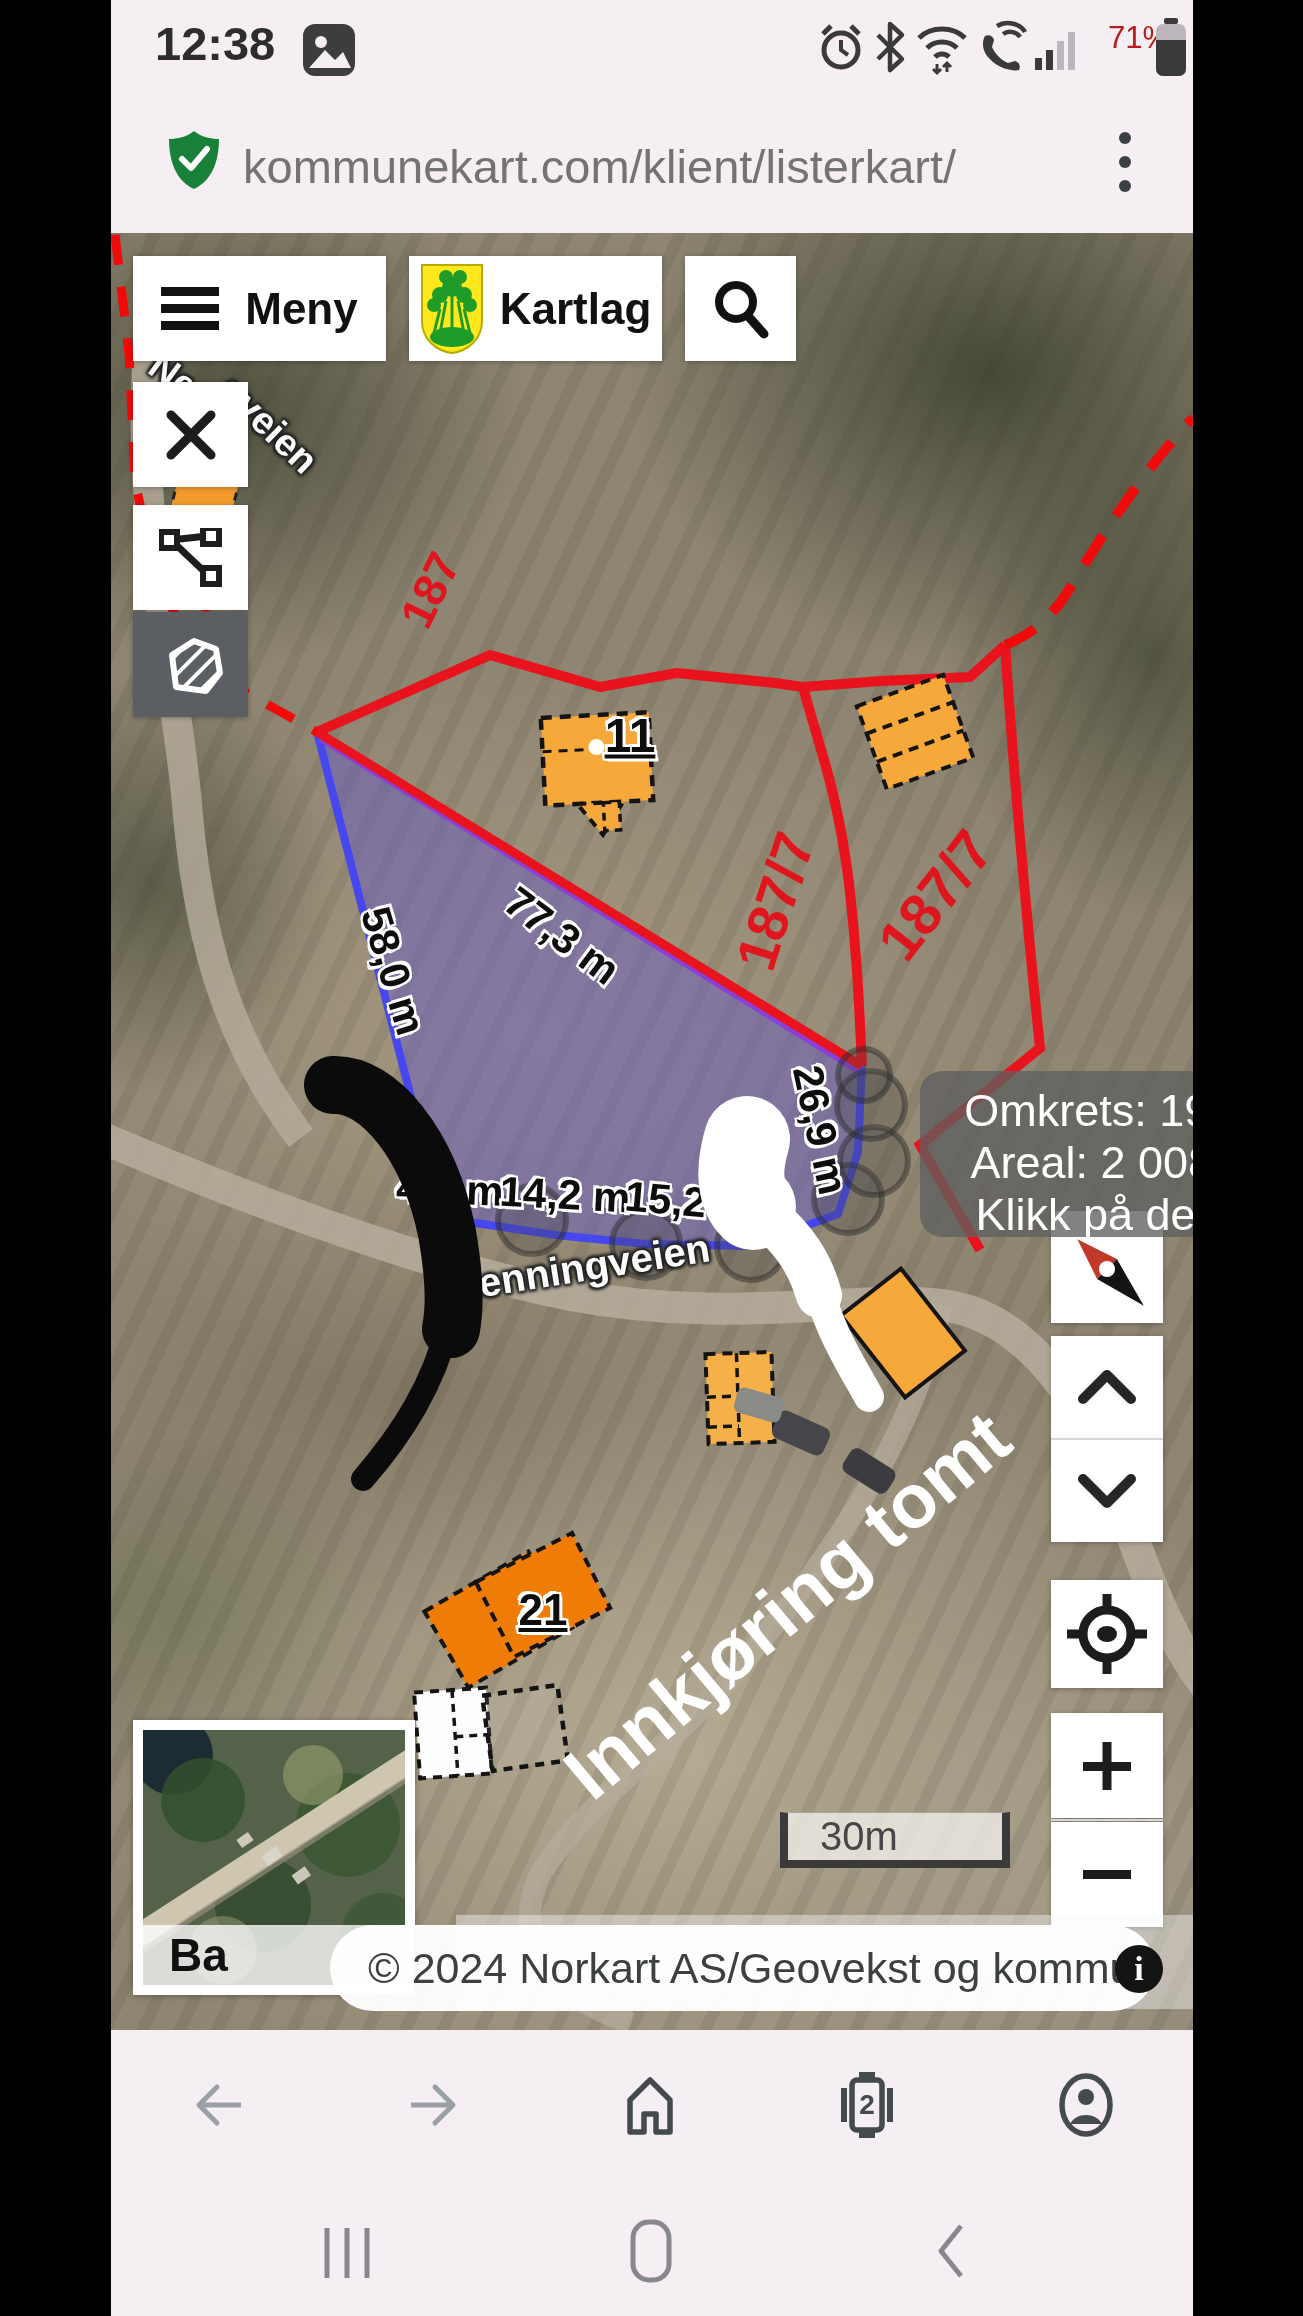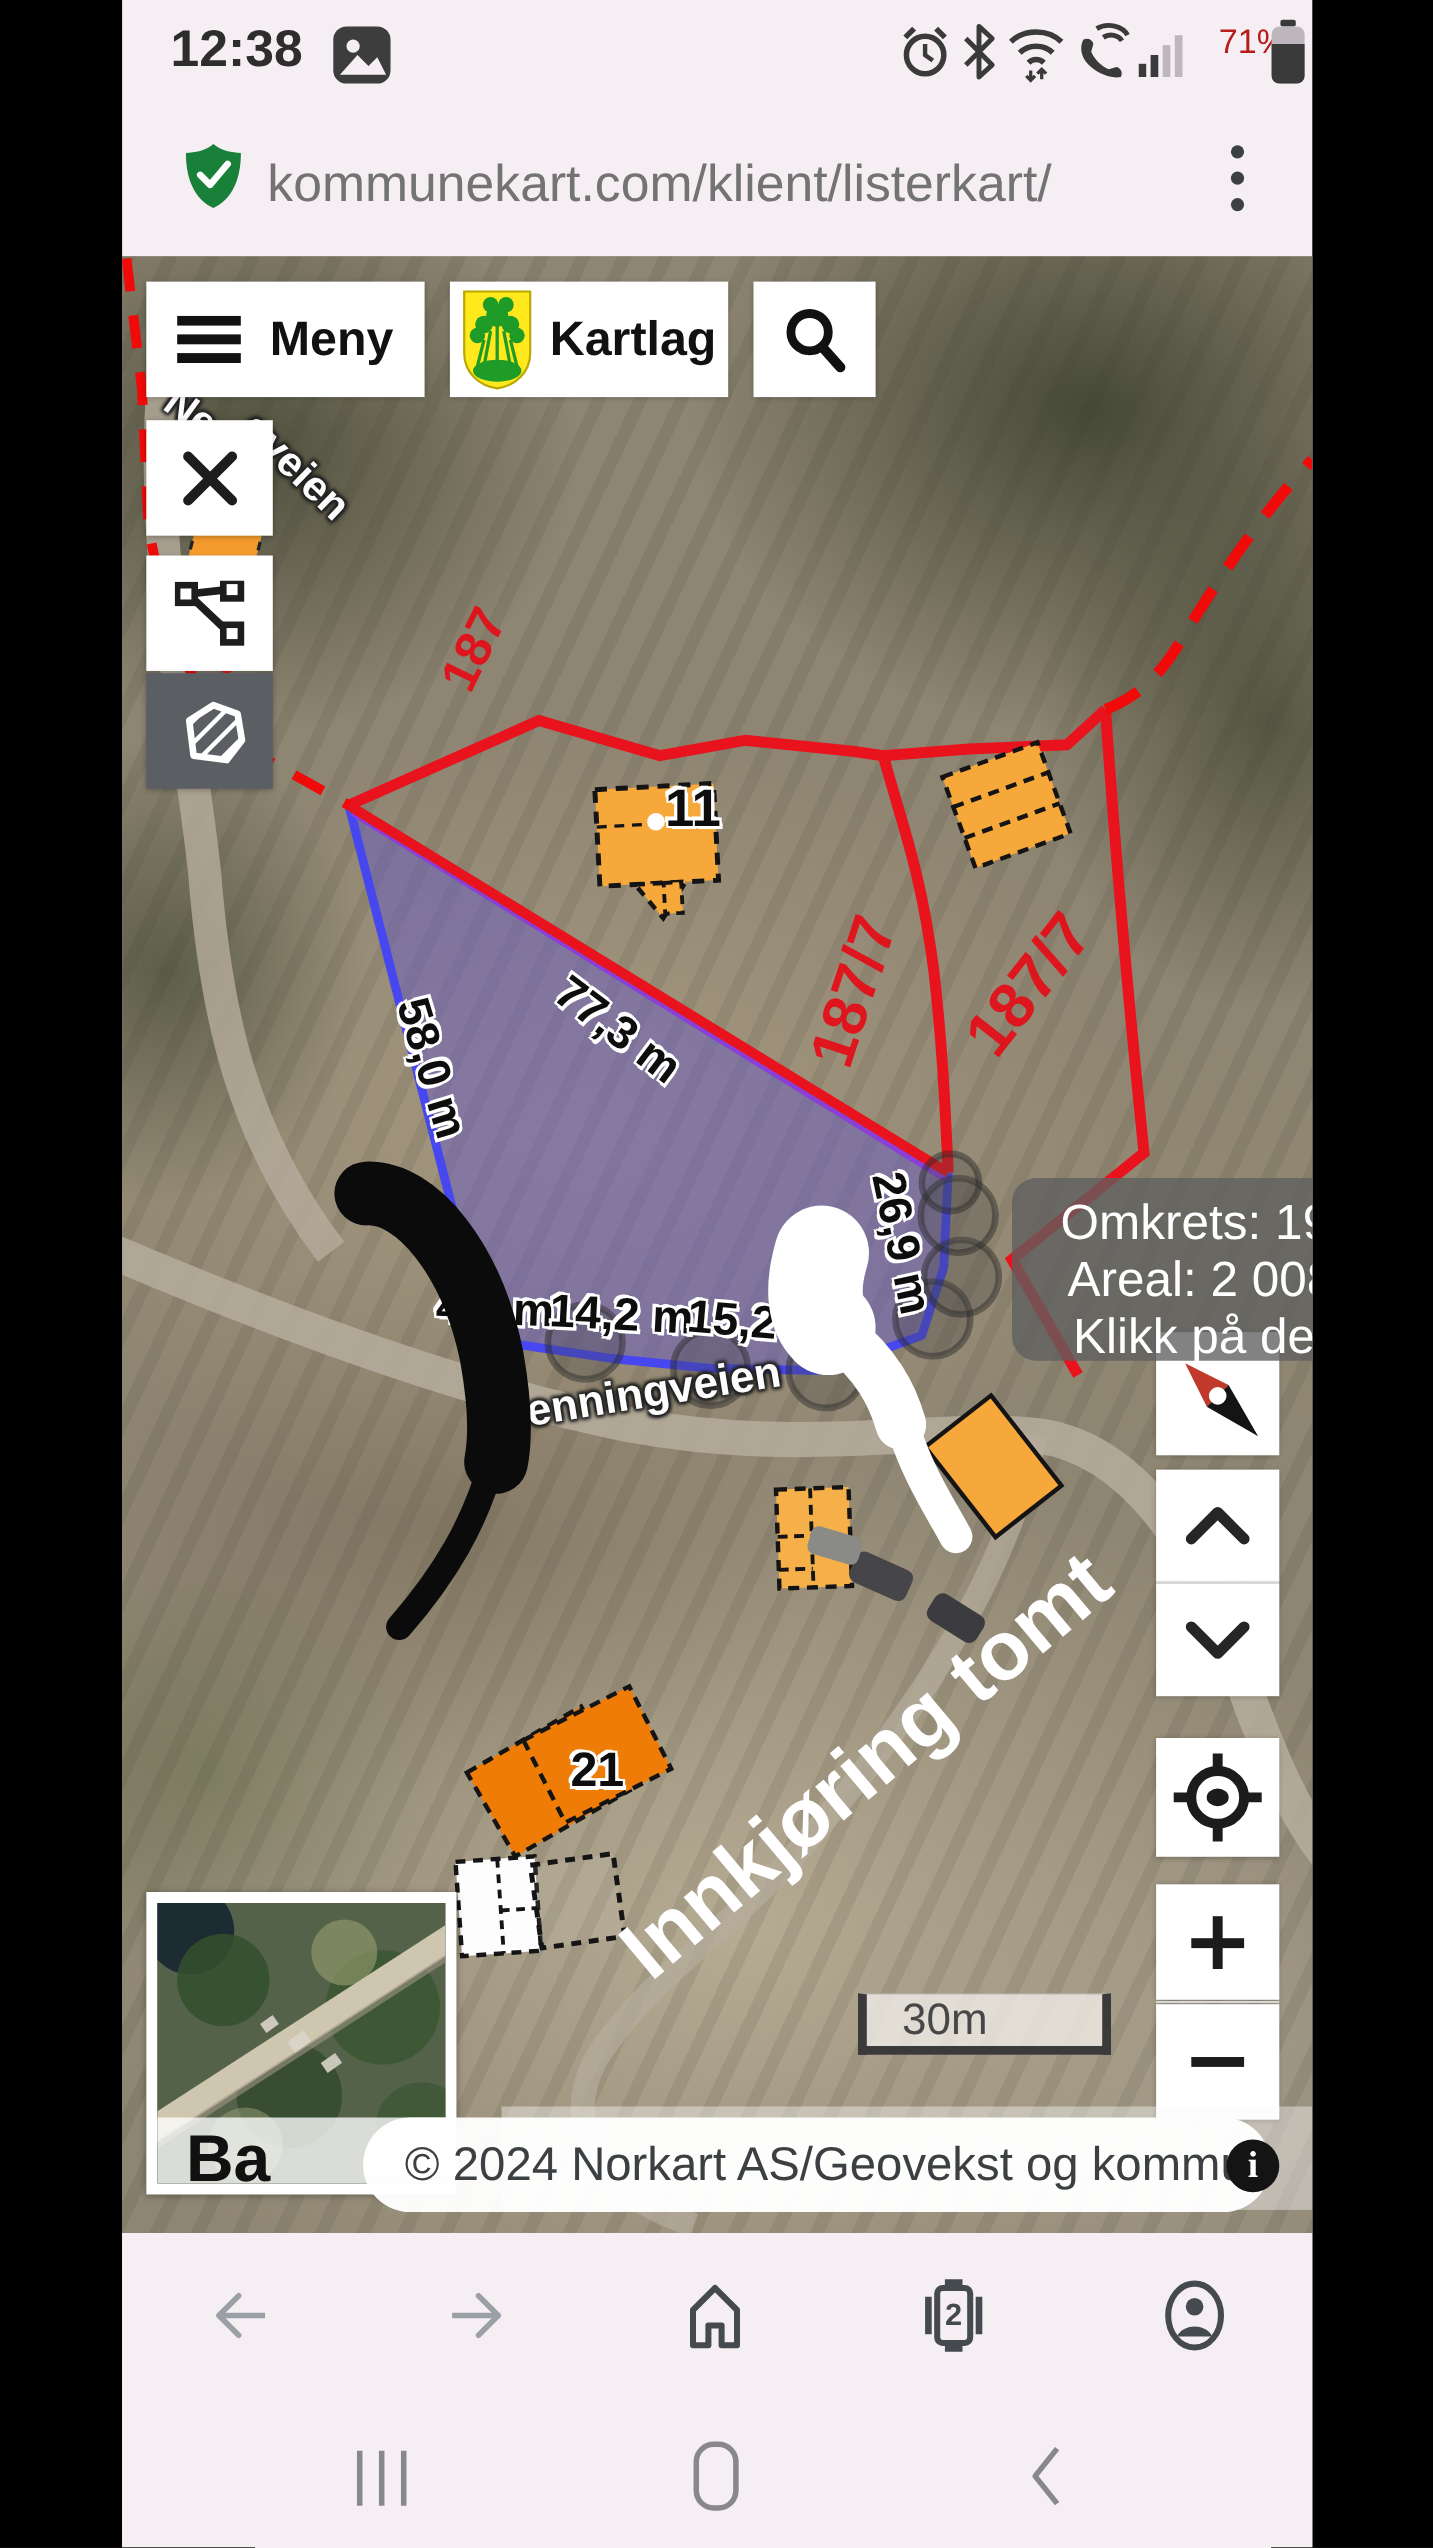--- a/index.html
+++ b/index.html
@@ -37,21 +37,21 @@
   .halo{color:#0d0d0d;font-weight:bold;white-space:nowrap;
     text-shadow:2px 0 0 #fff,-2px 0 0 #fff,0 2px 0 #fff,0 -2px 0 #fff,
       2px 2px 0 #fff,-2px -2px 0 #fff,2px -2px 0 #fff,-2px 2px 0 #fff,
       3px 3px 0 #fff,-3px -3px 0 #fff;}
   .mlabel{position:absolute;font-size:42px;transform:translate(-50%,-50%);}
   .redlabel{position:absolute;color:#e31019;font-weight:bold;white-space:nowrap;
     transform:translate(-50%,-50%);opacity:.95;}
   .roadlabel{position:absolute;color:#fdfdfd;font-weight:bold;white-space:nowrap;
     transform:translate(-50%,-50%);
     text-shadow:0 0 5px #222,2px 2px 3px #222,-2px -2px 3px #222,2px -2px 3px #222,-2px 2px 3px #222;}
-  .bnum{position:absolute;font-size:48px;transform:translate(-50%,-50%);}
+  .bnum{position:absolute;font-size:48px;transform:translate(-50%,-50%);text-decoration:underline;}
 
   .annot-black{position:absolute;color:#0a0a0a;font-weight:bold;font-size:100px;letter-spacing:2px;white-space:nowrap;}
   .annot-white{position:absolute;color:#ffffff;font-weight:bold;font-size:76px;white-space:nowrap;
     transform:translate(-50%,-50%) rotate(-40deg);}
 
   
   .wbtn{position:absolute;background:#fff;box-shadow:0 1px 5px rgba(0,0,0,.28);display:flex;align-items:center;justify-content:center;}
   .toolbar-label{font-size:44px;font-weight:bold;color:#111;}
   .tool-dark{background:#5b5f63;}
   .infobox{position:absolute;left:809px;top:838px;width:420px;height:166px;background:rgba(95,95,95,.78);
@@ -69,21 +69,21 @@
   .attr-band{position:absolute;left:345px;top:1682px;width:737px;height:94px;background:rgba(250,250,250,.42);}
   .attr-pill{position:absolute;left:219px;top:1692px;width:825px;height:86px;border-radius:44px;
     background:rgba(255,255,255,.96);display:flex;align-items:center;overflow:hidden;}
   .attr-pill span{font-size:43px;color:#3c4043;margin-left:38px;white-space:nowrap;}
   .attr-info{position:absolute;left:1004px;top:1712px;width:48px;height:48px;border-radius:50%;background:#141414;
     color:#fff;font-size:34px;font-weight:bold;display:flex;align-items:center;justify-content:center;font-family:"Liberation Serif",serif;}
 
   .minimap{position:absolute;left:22px;top:1487px;width:262px;height:255px;border:10px solid #fff;
     background:#55624a;overflow:hidden;box-shadow:0 1px 6px rgba(0,0,0,.3);}
   .mini-overlay{position:absolute;left:0;top:195px;width:262px;height:60px;background:rgba(255,255,255,.78);}
-  .mini-label{position:absolute;left:26px;top:198px;font-size:60px;font-weight:bold;color:#111;}
+  .mini-label{position:absolute;left:26px;top:198px;font-size:46px;font-weight:bold;color:#111;}
 
   
   .navbar{position:absolute;left:0;top:2030px;width:1082px;height:160px;background:#f5eff4;}
   
   .gesturebar{position:absolute;left:0;top:2190px;width:1082px;height:126px;background:#f5eff4;}
 </style>
 </head>
 <body>
 
 <div class="canvas">

